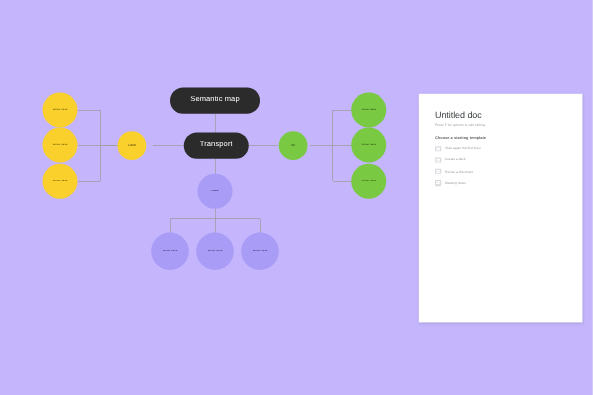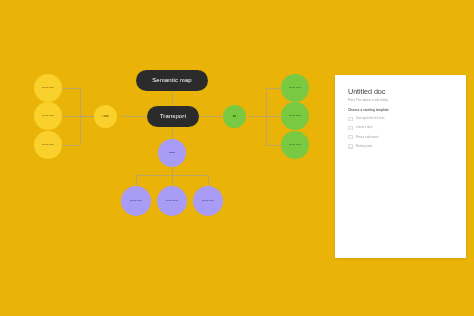--- a/index.html
+++ b/index.html
@@ -12,21 +12,21 @@
 
   body {
     font-family: "Liberation Sans", sans-serif;
     background: #efefef;
     position: relative;
   }
 
   #canvas {
     position: absolute;
     inset: 0;
-    background: #eab308;
+    background: #c4b5fd;
   }
 
   
   #wires {
     position: absolute;
     left: 0; top: 0;
     width: 474px; height: 316px;
     pointer-events: none;
   }
 

